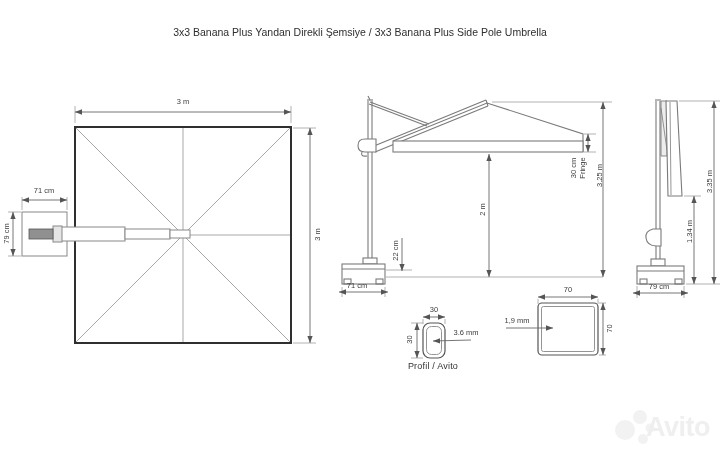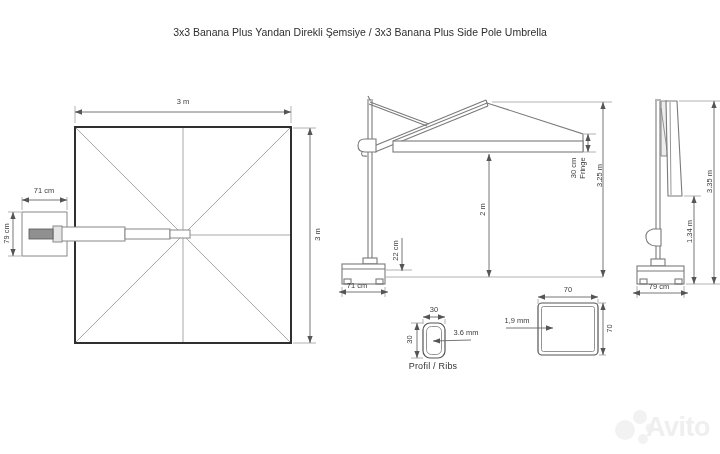--- a/index.html
+++ b/index.html
@@ -185,20 +185,20 @@
   <div class="lbl rot" style="left:382px;top:246px;width:26px;">22 cm</div>
   <div class="lbl" style="left:342px;top:281px;width:30px;">71 cm</div>
 
   <div class="lbl rot" style="left:693px;top:177px;width:32px;">3.35 m</div>
   <div class="lbl rot" style="left:673px;top:227px;width:32px;">1.34 m</div>
   <div class="lbl" style="left:644px;top:282px;width:30px;">79 cm</div>
 
   <div class="lbl" style="left:424px;top:305px;width:20px;">30</div>
   <div class="lbl rot" style="left:399px;top:335px;width:20px;">30</div>
   <div class="lbl" style="left:446px;top:328px;width:40px;">3.6 mm</div>
-  <div class="lbl caption" style="left:383px;top:362px;width:100px;">Profil / Ribs</div>
+  <div class="lbl caption" style="left:383px;top:362px;width:100px;">Profil / Avito</div>
 
   <div class="lbl" style="left:553px;top:285px;width:30px;">70</div>
   <div class="lbl rot" style="left:599px;top:324px;width:20px;">70</div>
   <div class="lbl" style="left:497px;top:316px;width:40px;">1,9 mm</div>
 
   <div class="watermark-text">Avito</div>
 </div>
 
 </body></html>

